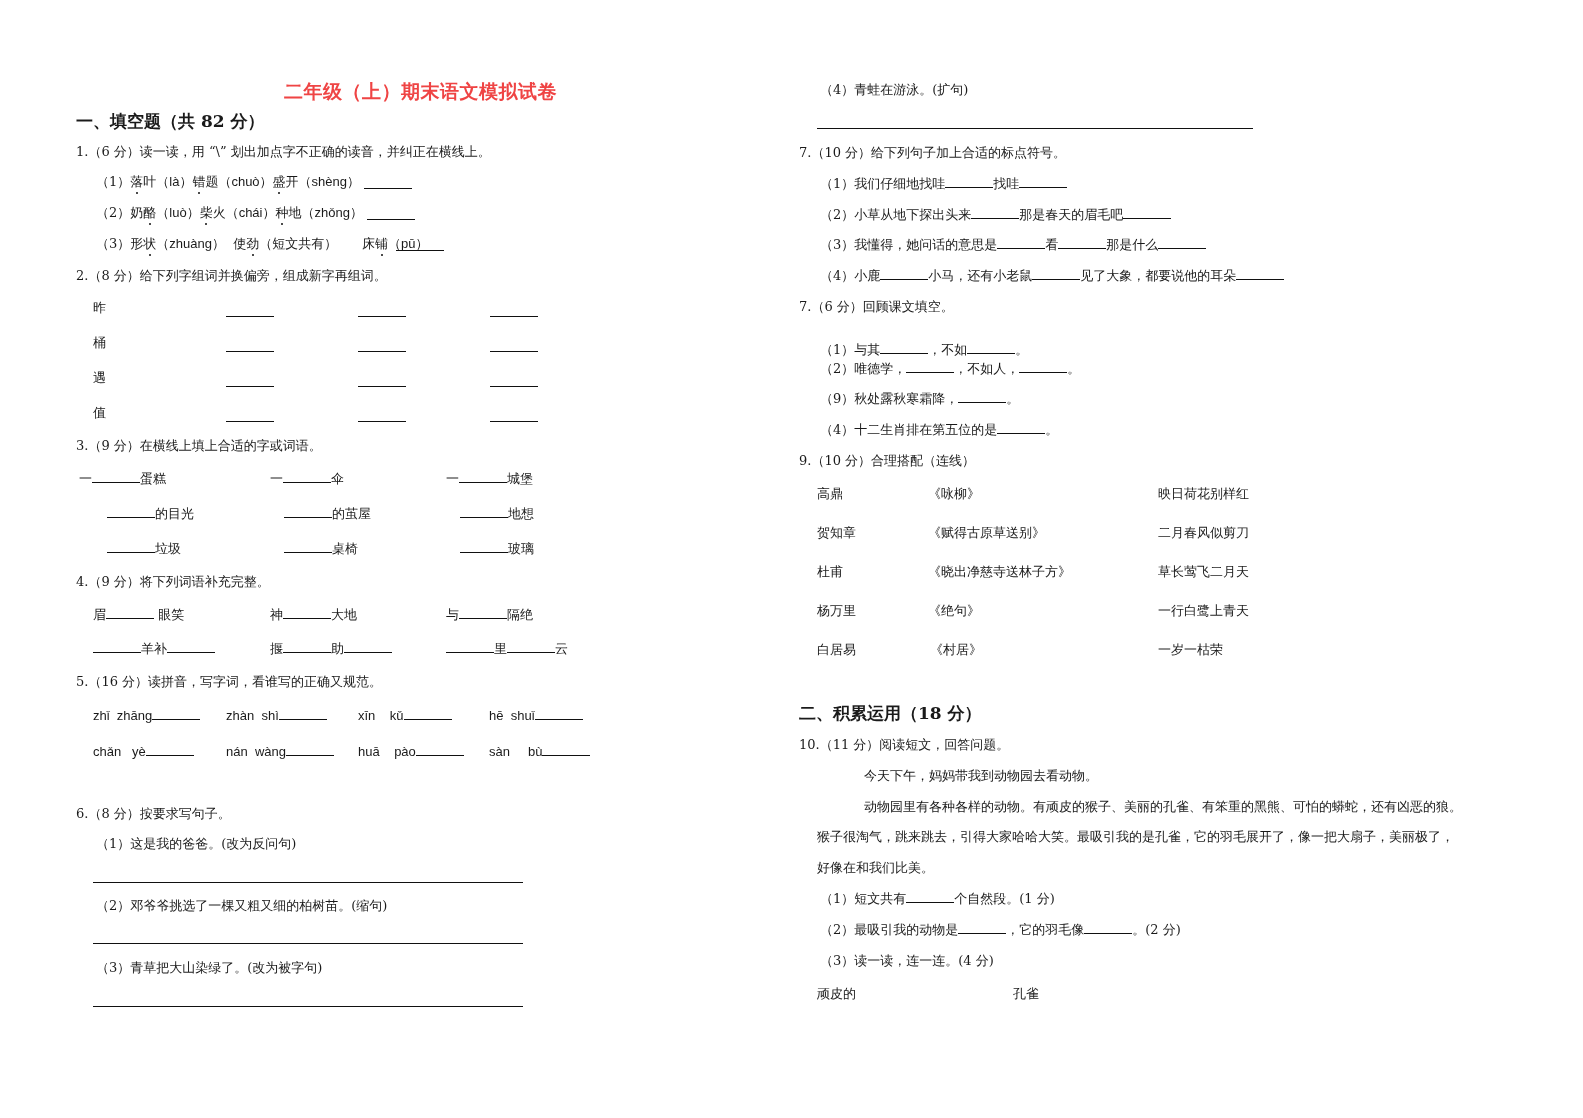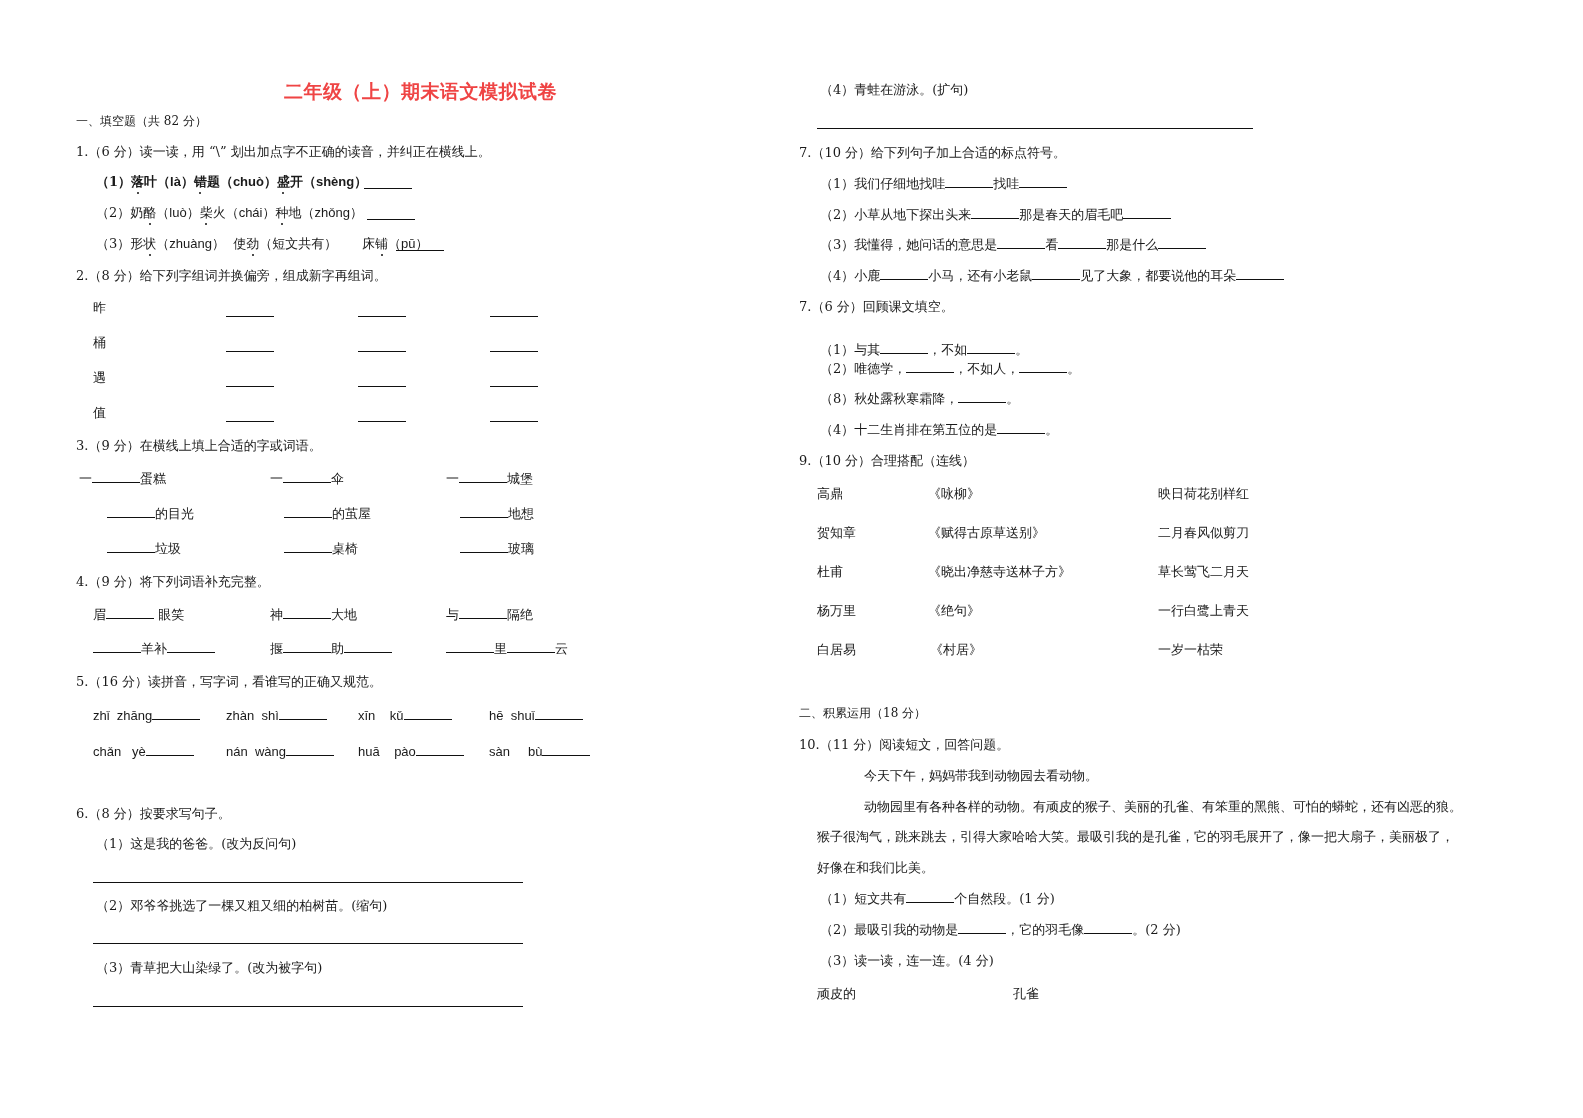--- a/index.html
+++ b/index.html
@@ -1,35 +1,35 @@
 <!DOCTYPE html>
 <html><head>
 <meta charset="utf-8">
 <style>
   * { margin: 0; padding: 0; box-sizing: border-box; }
   html, body { width: 1583px; height: 1118px; background: #ffffff; overflow: hidden; }
   body { position: relative; font-family: "DejaVu Serif", "Liberation Serif", serif; color: #1a1a1a; font-size: 13px; }
   .abs { position: absolute; white-space: nowrap; line-height: 16px; }
   .title { font-family: "DejaVu Sans", "Liberation Sans", sans-serif; font-weight: bold; font-size: 19px; line-height: 22px; letter-spacing: 0.5px; color: #ef4444; }
-  .section { font-weight: normal; font-size: 12px; }
+  .section { font-weight: bold; font-size: 17px; }
   .pinyin { font-family: "Liberation Sans", "DejaVu Sans", sans-serif; font-size: 13px; }
   .blank { display: inline-block; border-bottom: 1.2px solid #111; height: 12px; vertical-align: baseline; }
   .b48 { width: 48px; }
   .hline { position: absolute; border-bottom: 1.3px solid #111; height: 0; }
   .dot { position: relative; }
   .dot::after { content: ""; position: absolute; left: 50%; bottom: -5px; width: 2px; height: 2px; margin-left: -1px; background: #111; border-radius: 50%; }
 </style>
 </head>
 <body>
 
 <div class="abs title" style="left:284px; top:80px;">二年级（上）期末语文模拟试卷</div>
 <div class="abs section" style="left:76px; top:113px;">一、填空题（共 82 分）</div>
 
 <div class="abs" style="left:76px; top:144px;">1.（6 分）读一读，用 “\” 划出加点字不正确的读音，并纠正在横线上。</div>
-<div class="abs" style="left:96px; top:174px;font-weight:bold;">
+<div class="abs" style="left:96px; top:174px;">
   <span>（1）</span><span class="dot">落</span><span>叶</span><span class="pinyin">（là）</span><span class="dot">错</span><span>题</span><span class="pinyin">（chuò）</span><span class="dot">盛</span><span>开</span><span class="pinyin">（shèng）</span>
 </div>
 <div class="hline" style="left:364px; top:188px; width:48px;"></div>
 
 <div class="abs" style="left:96px; top:205px;">
   <span>（2）</span><span>奶</span><span class="dot">酪</span><span class="pinyin">（luò）</span><span class="dot">柴</span><span>火</span><span class="pinyin">（chái）</span><span class="dot">种</span><span>地</span><span class="pinyin">（zhǒng）</span>
 </div>
 <div class="hline" style="left:367px; top:219px; width:48px;"></div>
 
 <div class="abs" style="left:96px; top:236px;">
@@ -100,21 +100,21 @@
 
 <div class="abs" style="left:799px; top:145px;">7.（10 分）给下列句子加上合适的标点符号。</div>
 <div class="abs" style="left:820px; top:176px;"><span>（1）我们仔细地找哇</span><span class="blank b48"></span><span>找哇</span><span class="blank b48"></span></div>
 <div class="abs" style="left:820px; top:207px;"><span>（2）小草从地下探出头来</span><span class="blank b48"></span><span>那是春天的眉毛吧</span><span class="blank b48"></span></div>
 <div class="abs" style="left:820px; top:237px;"><span>（3）我懂得，她问话的意思是</span><span class="blank b48"></span><span>看</span><span class="blank b48"></span><span>那是什么</span><span class="blank b48"></span></div>
 <div class="abs" style="left:820px; top:268px;"><span>（4）小鹿</span><span class="blank b48"></span><span>小马，还有小老鼠</span><span class="blank b48"></span><span>见了大象，都要说他的耳朵</span><span class="blank b48"></span></div>
 
 <div class="abs" style="left:799px; top:299px;">7.（6 分）回顾课文填空。</div>
 <div class="abs" style="left:820px; top:342px;"><span>（1）与其</span><span class="blank b48"></span><span>，不如</span><span class="blank b48"></span><span>。</span></div>
 <div class="abs" style="left:820px; top:361px;"><span>（2）唯德学，</span><span class="blank b48"></span><span>，不如人，</span><span class="blank b48"></span><span>。</span></div>
-<div class="abs" style="left:820px; top:391px;"><span>（8）秋处露秋寒霜降，</span><span class="blank b48"></span><span>。</span></div>
+<div class="abs" style="left:820px; top:391px;"><span>（9）秋处露秋寒霜降，</span><span class="blank b48"></span><span>。</span></div>
 <div class="abs" style="left:820px; top:422px;"><span>（4）十二生肖排在第五位的是</span><span class="blank b48"></span><span>。</span></div>
 
 <div class="abs" style="left:799px; top:453px;">9.（10 分）合理搭配（连线）</div>
 <div class="abs" style="left:817px; top:486px;">高鼎</div>
 <div class="abs" style="left:817px; top:525px;">贺知章</div>
 <div class="abs" style="left:817px; top:564px;">杜甫</div>
 <div class="abs" style="left:817px; top:603px;">杨万里</div>
 <div class="abs" style="left:817px; top:642px;">白居易</div>
 <div class="abs" style="left:928px; top:486px;">《咏柳》</div>
 <div class="abs" style="left:928px; top:525px;">《赋得古原草送别》</div>

